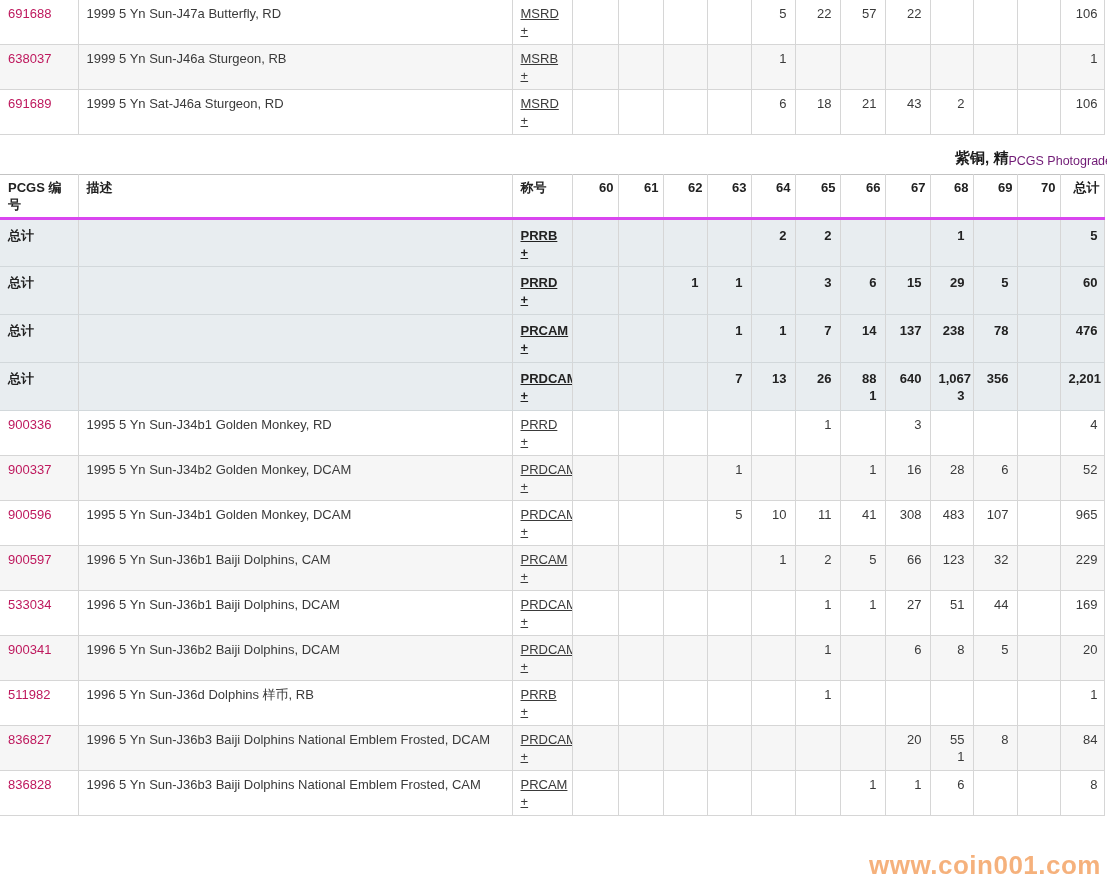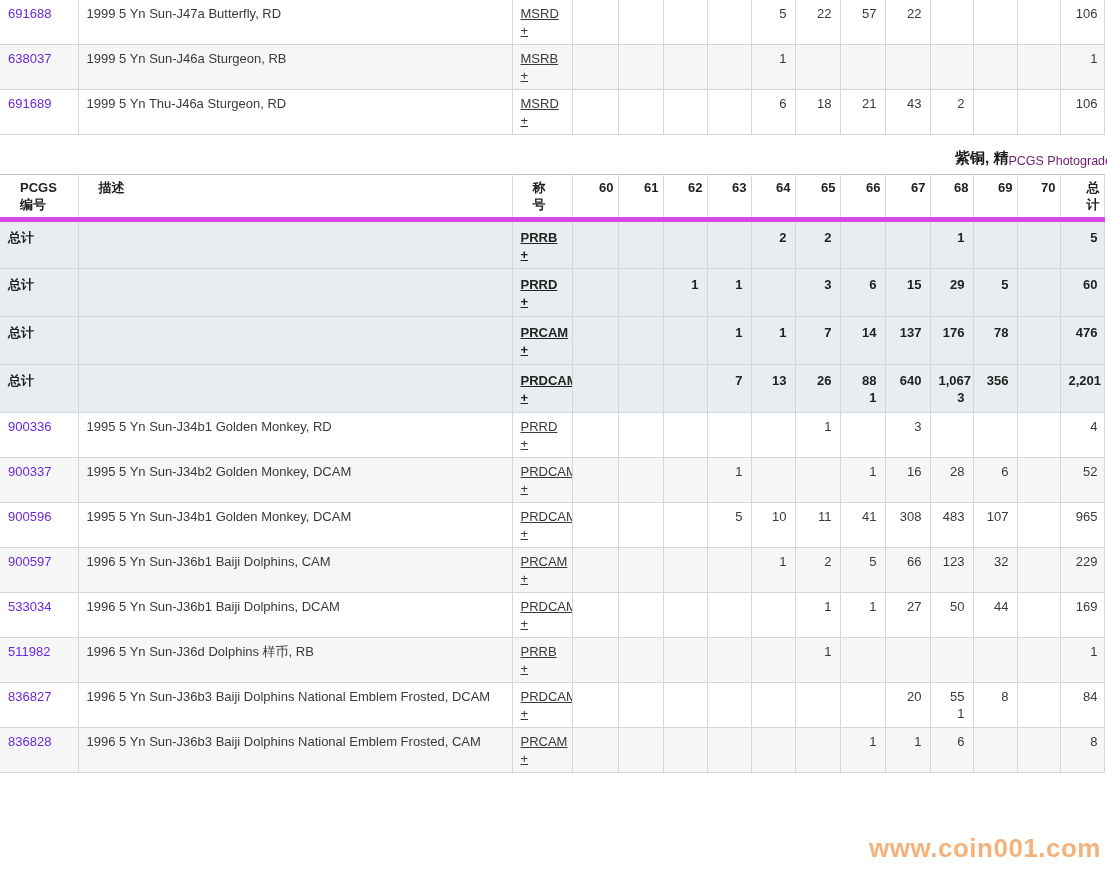--- a/index.html
+++ b/index.html
@@ -13,51 +13,51 @@
   td, th {
     border-right:1px solid #d6d6d6;
     border-bottom:1px solid #d6d6d6;
     vertical-align:top;
     font-size:13px; line-height:17px;
     padding:5px 8px;
     overflow:hidden;
   }
   thead th {
     border-top:1px solid #c3c3c3;
-    border-bottom:5px solid #d946ef;
+    border-bottom:3px solid #d946ef;
     font-weight:bold; color:#222;
-    text-align:left; padding:4px 20px; height:25px;
+    text-align:left; padding:4px 8px; height:25px;
     background:#fff;
   }
   thead th.num { text-align:right; padding-right:4px; }
   .c-id { color:#3a3a3a; }
   .c-num { text-align:right; white-space:pre-line; }
   .c-desig { white-space:pre-line;text-decoration:underline; }
   .c-total { padding-right:6px; }
-  .id-link { color:#6d28d9; text-decoration:none; cursor:pointer; }
+  .id-link { color:#be185d; text-decoration:none; cursor:pointer; }
   tbody.striped tr:nth-child(even) td { background:#f6f6f6; }
   tbody tr td { background:#ffffff; }
   tbody.striped tr:nth-child(even) td { background:#f6f6f6; }
   tbody.totals td {
     background:#e8edf0 !important;
     font-weight:bold; color:#222;
     height:48px; padding-top:7px;
     border-bottom-color:#d2d8db;
   }
   .t-ms td { height:44px; }
   .t-pr tbody.striped td { height:45px; }
   .section-bar {
     width:1104px;
     display:flex; justify-content:flex-end; align-items:flex-end;
     padding:0 4px 0 8px; margin:14px 0 6px 12px;
   }
   .section-title { font-size:15px; font-weight:bold; color:#1c1c1c; }
   .photograde-link { font-size:12.5px; color:#701a75; text-decoration:none; cursor:pointer; }
   .watermark {
-    position:absolute; right:6px; bottom:22px;
+    position:absolute; right:6px; bottom:5px;
     font-size:26px; font-weight:bold; letter-spacing:0.5px;
     color:#f4a160; opacity:0.82;
     pointer-events:none; z-index:5;
     white-space:nowrap;
   }
 </style>
 </head>
 <body>
 
 <table class="t-ms">
@@ -110,21 +110,21 @@
     <td class="c-num"></td>
     <td class="c-num"></td>
     <td class="c-num"></td>
     <td class="c-num"></td>
     <td class="c-num"></td>
     <td class="c-num"></td>
     <td class="c-num c-total">1</td>
   </tr>
       <tr>
     <td class="c-id"><a class="id-link">691689</a></td>
-    <td class="c-desc">1999 5 Yn Thu-J46a Sturgeon, RD</td>
+    <td class="c-desc">1999 5 Yn Sat-J46a Sturgeon, RD</td>
     <td class="c-desig">MSRD
 +</td>
     <td class="c-num"></td>
     <td class="c-num"></td>
     <td class="c-num"></td>
     <td class="c-num"></td>
     <td class="c-num">6</td>
     <td class="c-num">18</td>
     <td class="c-num">21</td>
     <td class="c-num">43</td>
@@ -221,21 +221,21 @@
     <td class="c-desig">PRCAM
 +</td>
     <td class="c-num"></td>
     <td class="c-num"></td>
     <td class="c-num"></td>
     <td class="c-num">1</td>
     <td class="c-num">1</td>
     <td class="c-num">7</td>
     <td class="c-num">14</td>
     <td class="c-num">137</td>
-    <td class="c-num">176</td>
+    <td class="c-num">238</td>
     <td class="c-num">78</td>
     <td class="c-num"></td>
     <td class="c-num c-total">476</td>
   </tr>
       <tr>
     <td class="c-id">总计</td>
     <td class="c-desc"></td>
     <td class="c-desig">PRDCAM
 +</td>
     <td class="c-num"></td>
@@ -333,24 +333,42 @@
     <td class="c-desig">PRDCAM
 +</td>
     <td class="c-num"></td>
     <td class="c-num"></td>
     <td class="c-num"></td>
     <td class="c-num"></td>
     <td class="c-num"></td>
     <td class="c-num">1</td>
     <td class="c-num">1</td>
     <td class="c-num">27</td>
-    <td class="c-num">50</td>
+    <td class="c-num">51</td>
     <td class="c-num">44</td>
     <td class="c-num"></td>
     <td class="c-num c-total">169</td>
+  </tr>
+      <tr>
+    <td class="c-id"><a class="id-link">900341</a></td>
+    <td class="c-desc">1996 5 Yn Sun-J36b2 Baiji Dolphins, DCAM</td>
+    <td class="c-desig">PRDCAM
++</td>
+    <td class="c-num"></td>
+    <td class="c-num"></td>
+    <td class="c-num"></td>
+    <td class="c-num"></td>
+    <td class="c-num"></td>
+    <td class="c-num">1</td>
+    <td class="c-num"></td>
+    <td class="c-num">6</td>
+    <td class="c-num">8</td>
+    <td class="c-num">5</td>
+    <td class="c-num"></td>
+    <td class="c-num c-total">20</td>
   </tr>
       <tr>
     <td class="c-id"><a class="id-link">511982</a></td>
     <td class="c-desc">1996 5 Yn Sun-J36d Dolphins 样币, RB</td>
     <td class="c-desig">PRRB
 +</td>
     <td class="c-num"></td>
     <td class="c-num"></td>
     <td class="c-num"></td>
     <td class="c-num"></td>

